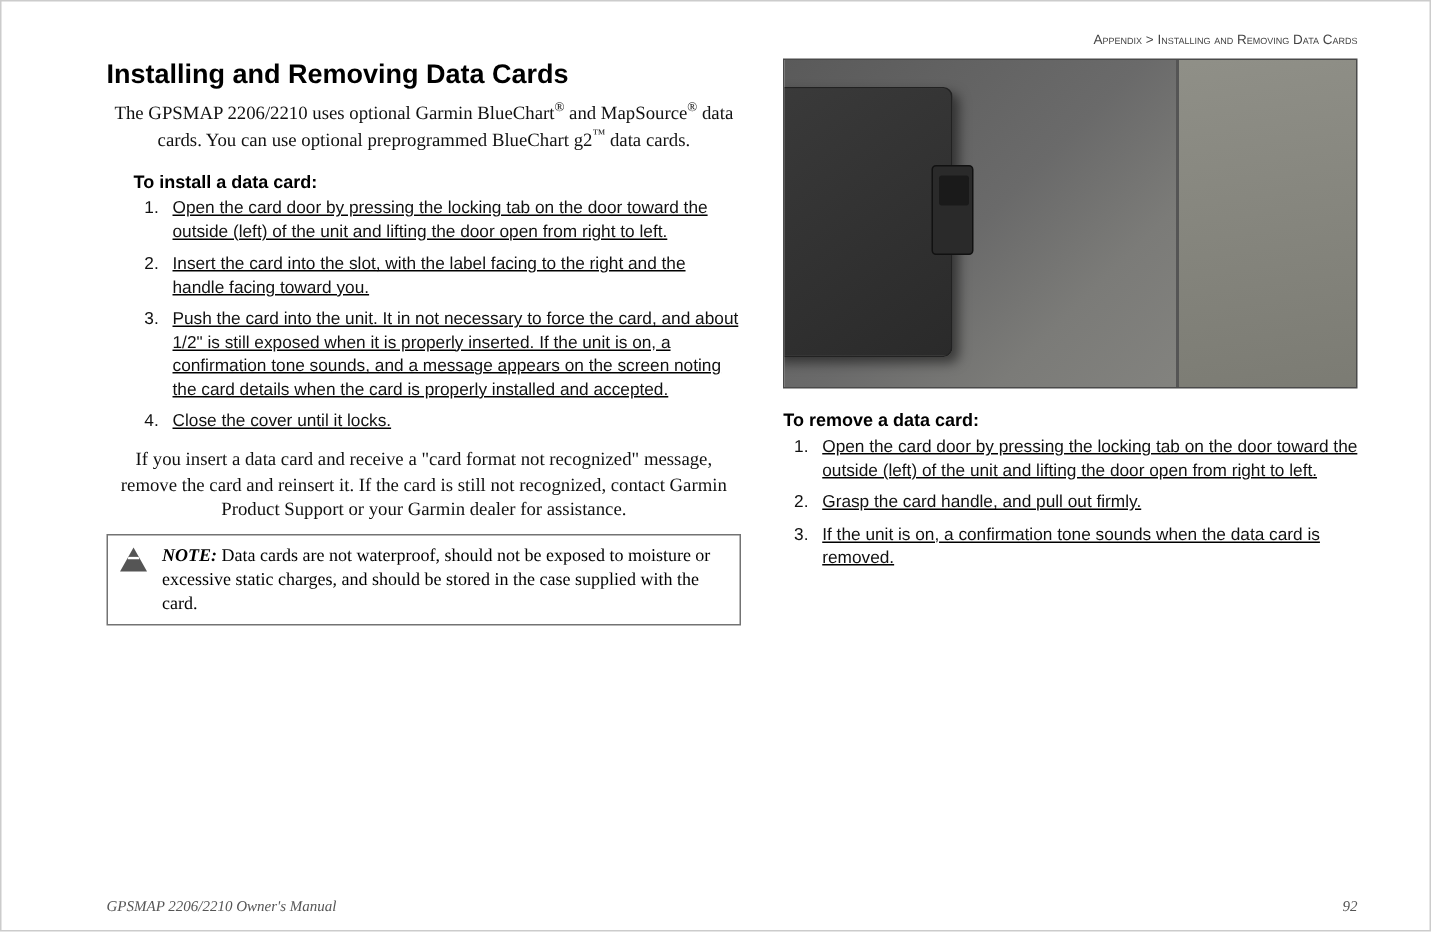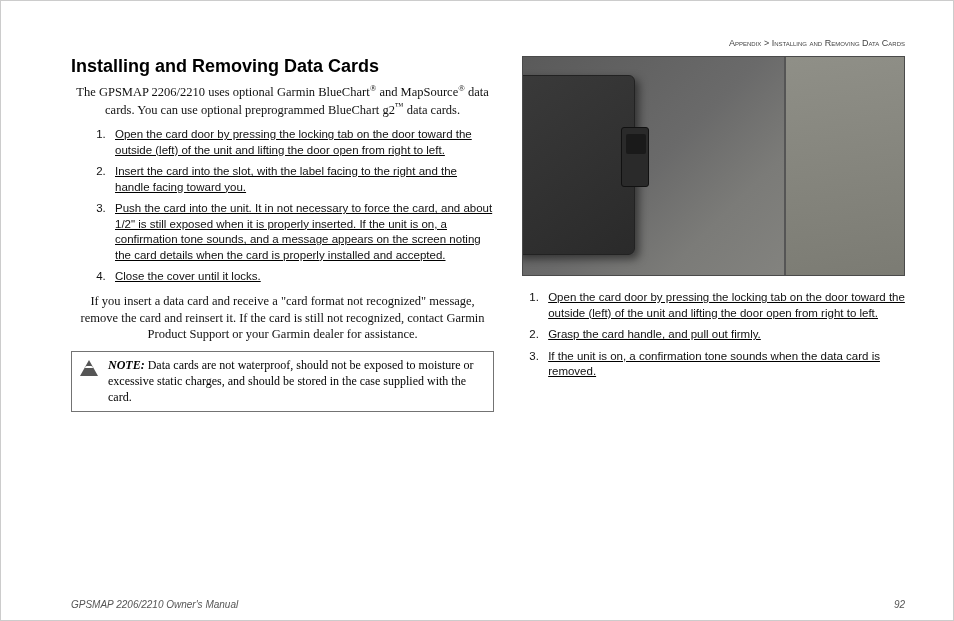--- a/index.html
+++ b/index.html
@@ -18,21 +18,20 @@
     display: flex;
     flex-direction: column;
   }
   .header-path {
     text-align: right;
     font-size: 9px;
     font-variant: small-caps;
     color: #444;
     margin-bottom: 8px;
     font-family: Arial, sans-serif;
-    margin-top: 17px;
   }
   .columns {
     display: flex;
     gap: 28px;
     flex: 1;
   }
   .col-left { flex: 1.05; }
   .col-right { flex: 0.95; }
   h1 {
     font-family: Arial, Helvetica, sans-serif;
@@ -139,21 +138,21 @@
     background: linear-gradient(180deg, #909088 0%, #7a7a72 100%);
     transform: skewY(-8deg);
     border-left: 2px solid #555;
   }
   .footer {
     display: flex;
     justify-content: space-between;
     font-size: 10px;
     font-style: italic;
     color: #555;
-    font-family: Liberation Sans, sans-serif;
+    font-family: Liberation Serif, serif;
     padding-top: 6px;
   }
   .footer .pn { font-style: italic; }
   sup, .sup { font-size: 0.7em; vertical-align: super; }
   b.enter { font-family: Georgia, serif; }
 </style>
 </head>
 <body>
 
 <div class="page">
@@ -165,20 +164,21 @@
   <div class="columns">
 
     <div class="col-left">
       <h1>Installing and Removing Data Cards</h1>
 
       <p>
         <span>The GPSMAP 2206/2210 uses optional Garmin BlueChart</span><span class="sup">®</span><span> and MapSource</span><span class="sup">®</span><span> data cards. You can use optional preprogrammed BlueChart g2</span><span class="sup">™</span><span> data cards.</span>
       </p>
 
 
+      <h2>To install a data card:</h2>
       <ol>
         <li>Open the card door by pressing the locking tab on the door toward the outside (left) of the unit and lifting the door open from right to left.</li>
         <li>Insert the card into the slot, with the label facing to the right and the handle facing toward you.</li>
         <li>Push the card into the unit. It in not necessary to force the card, and about 1/2" is still exposed when it is properly inserted. If the unit is on, a confirmation tone sounds, and a message appears on the screen noting the card details when the card is properly installed and accepted.</li>
         <li>Close the cover until it locks.</li>
       </ol>
 
       <p>If you insert a data card and receive a "card format not recognized" message, remove the card and reinsert it. If the card is still not recognized, contact Garmin Product Support or your Garmin dealer for assistance.</p>
 
       <div class="note-box">
@@ -190,20 +190,21 @@
 
     </div>
 
     <div class="col-right">
       <div class="figure">
         <div class="side-panel"></div>
         <div class="slot-body"></div>
         <div class="clip"></div>
       </div>
 
+      <h2 style="margin-left:0">To remove a data card:</h2>
       <ol style="margin-left:20px">
         <li>Open the card door by pressing the locking tab on the door toward the outside (left) of the unit and lifting the door open from right to left.</li>
         <li>Grasp the card handle, and pull out firmly.</li>
         <li>If the unit is on, a confirmation tone sounds when the data card is removed.</li>
       </ol>
     </div>
 
   </div>
 
   <div class="footer">

